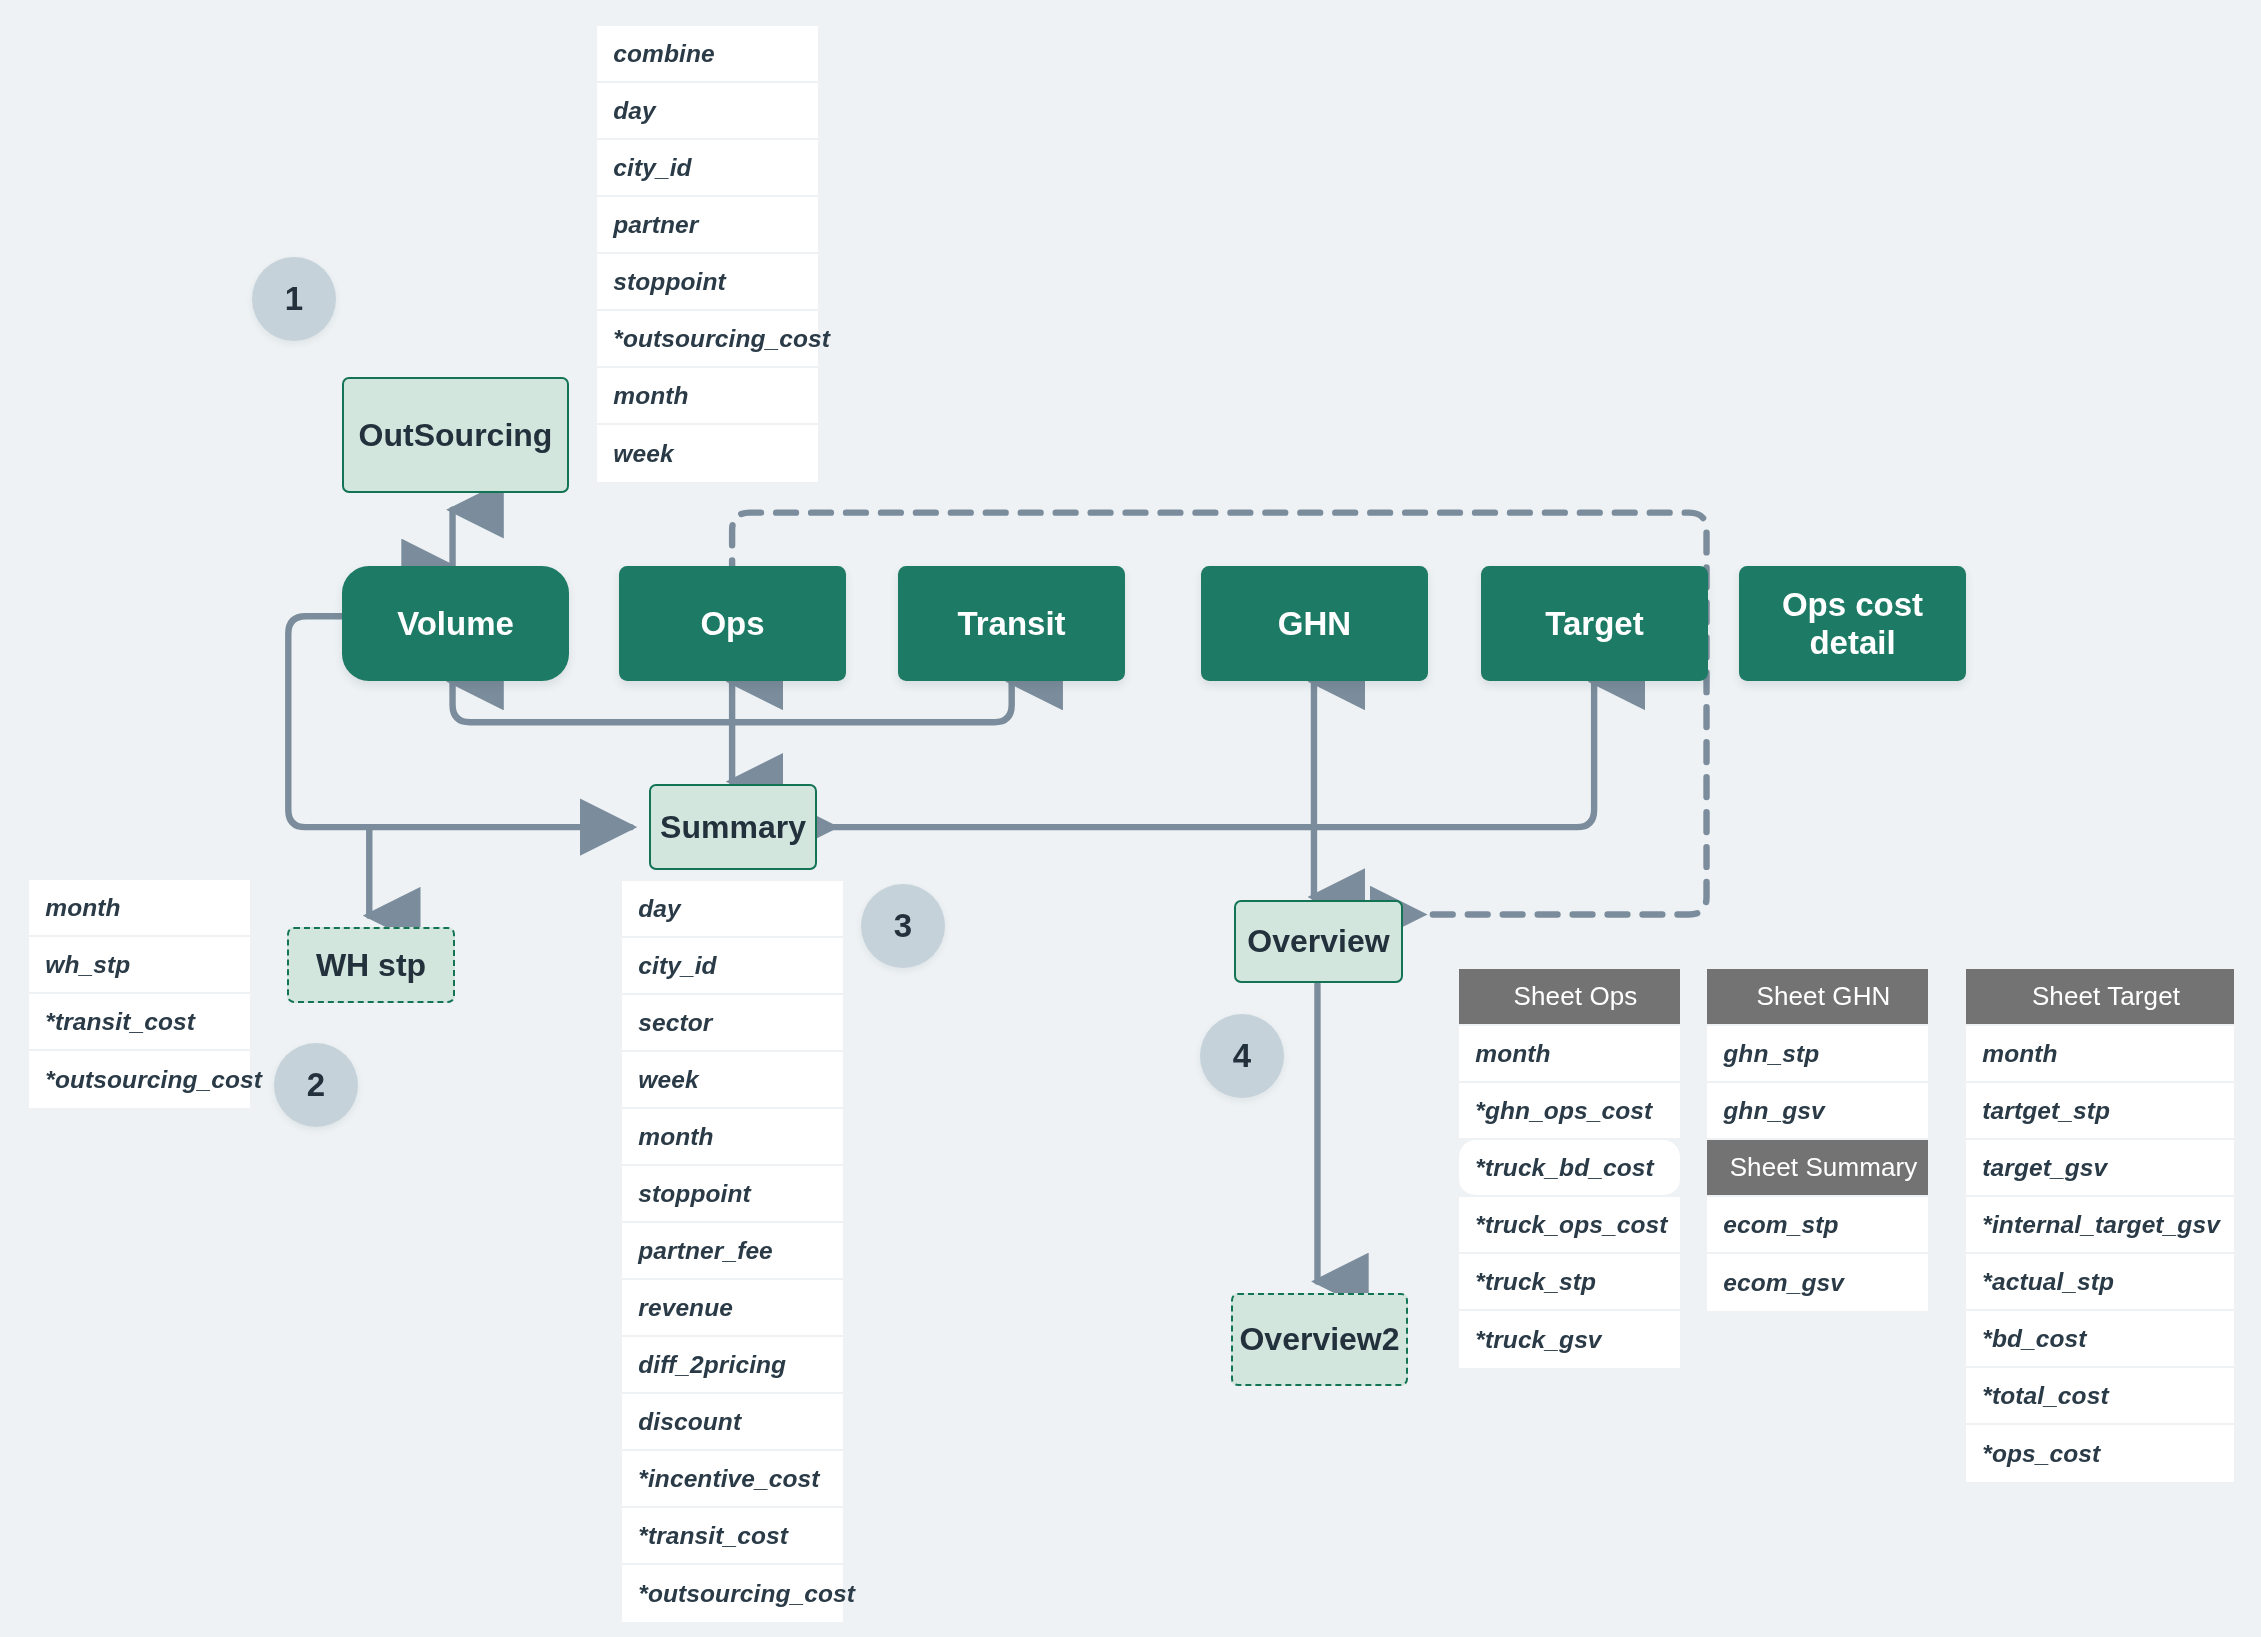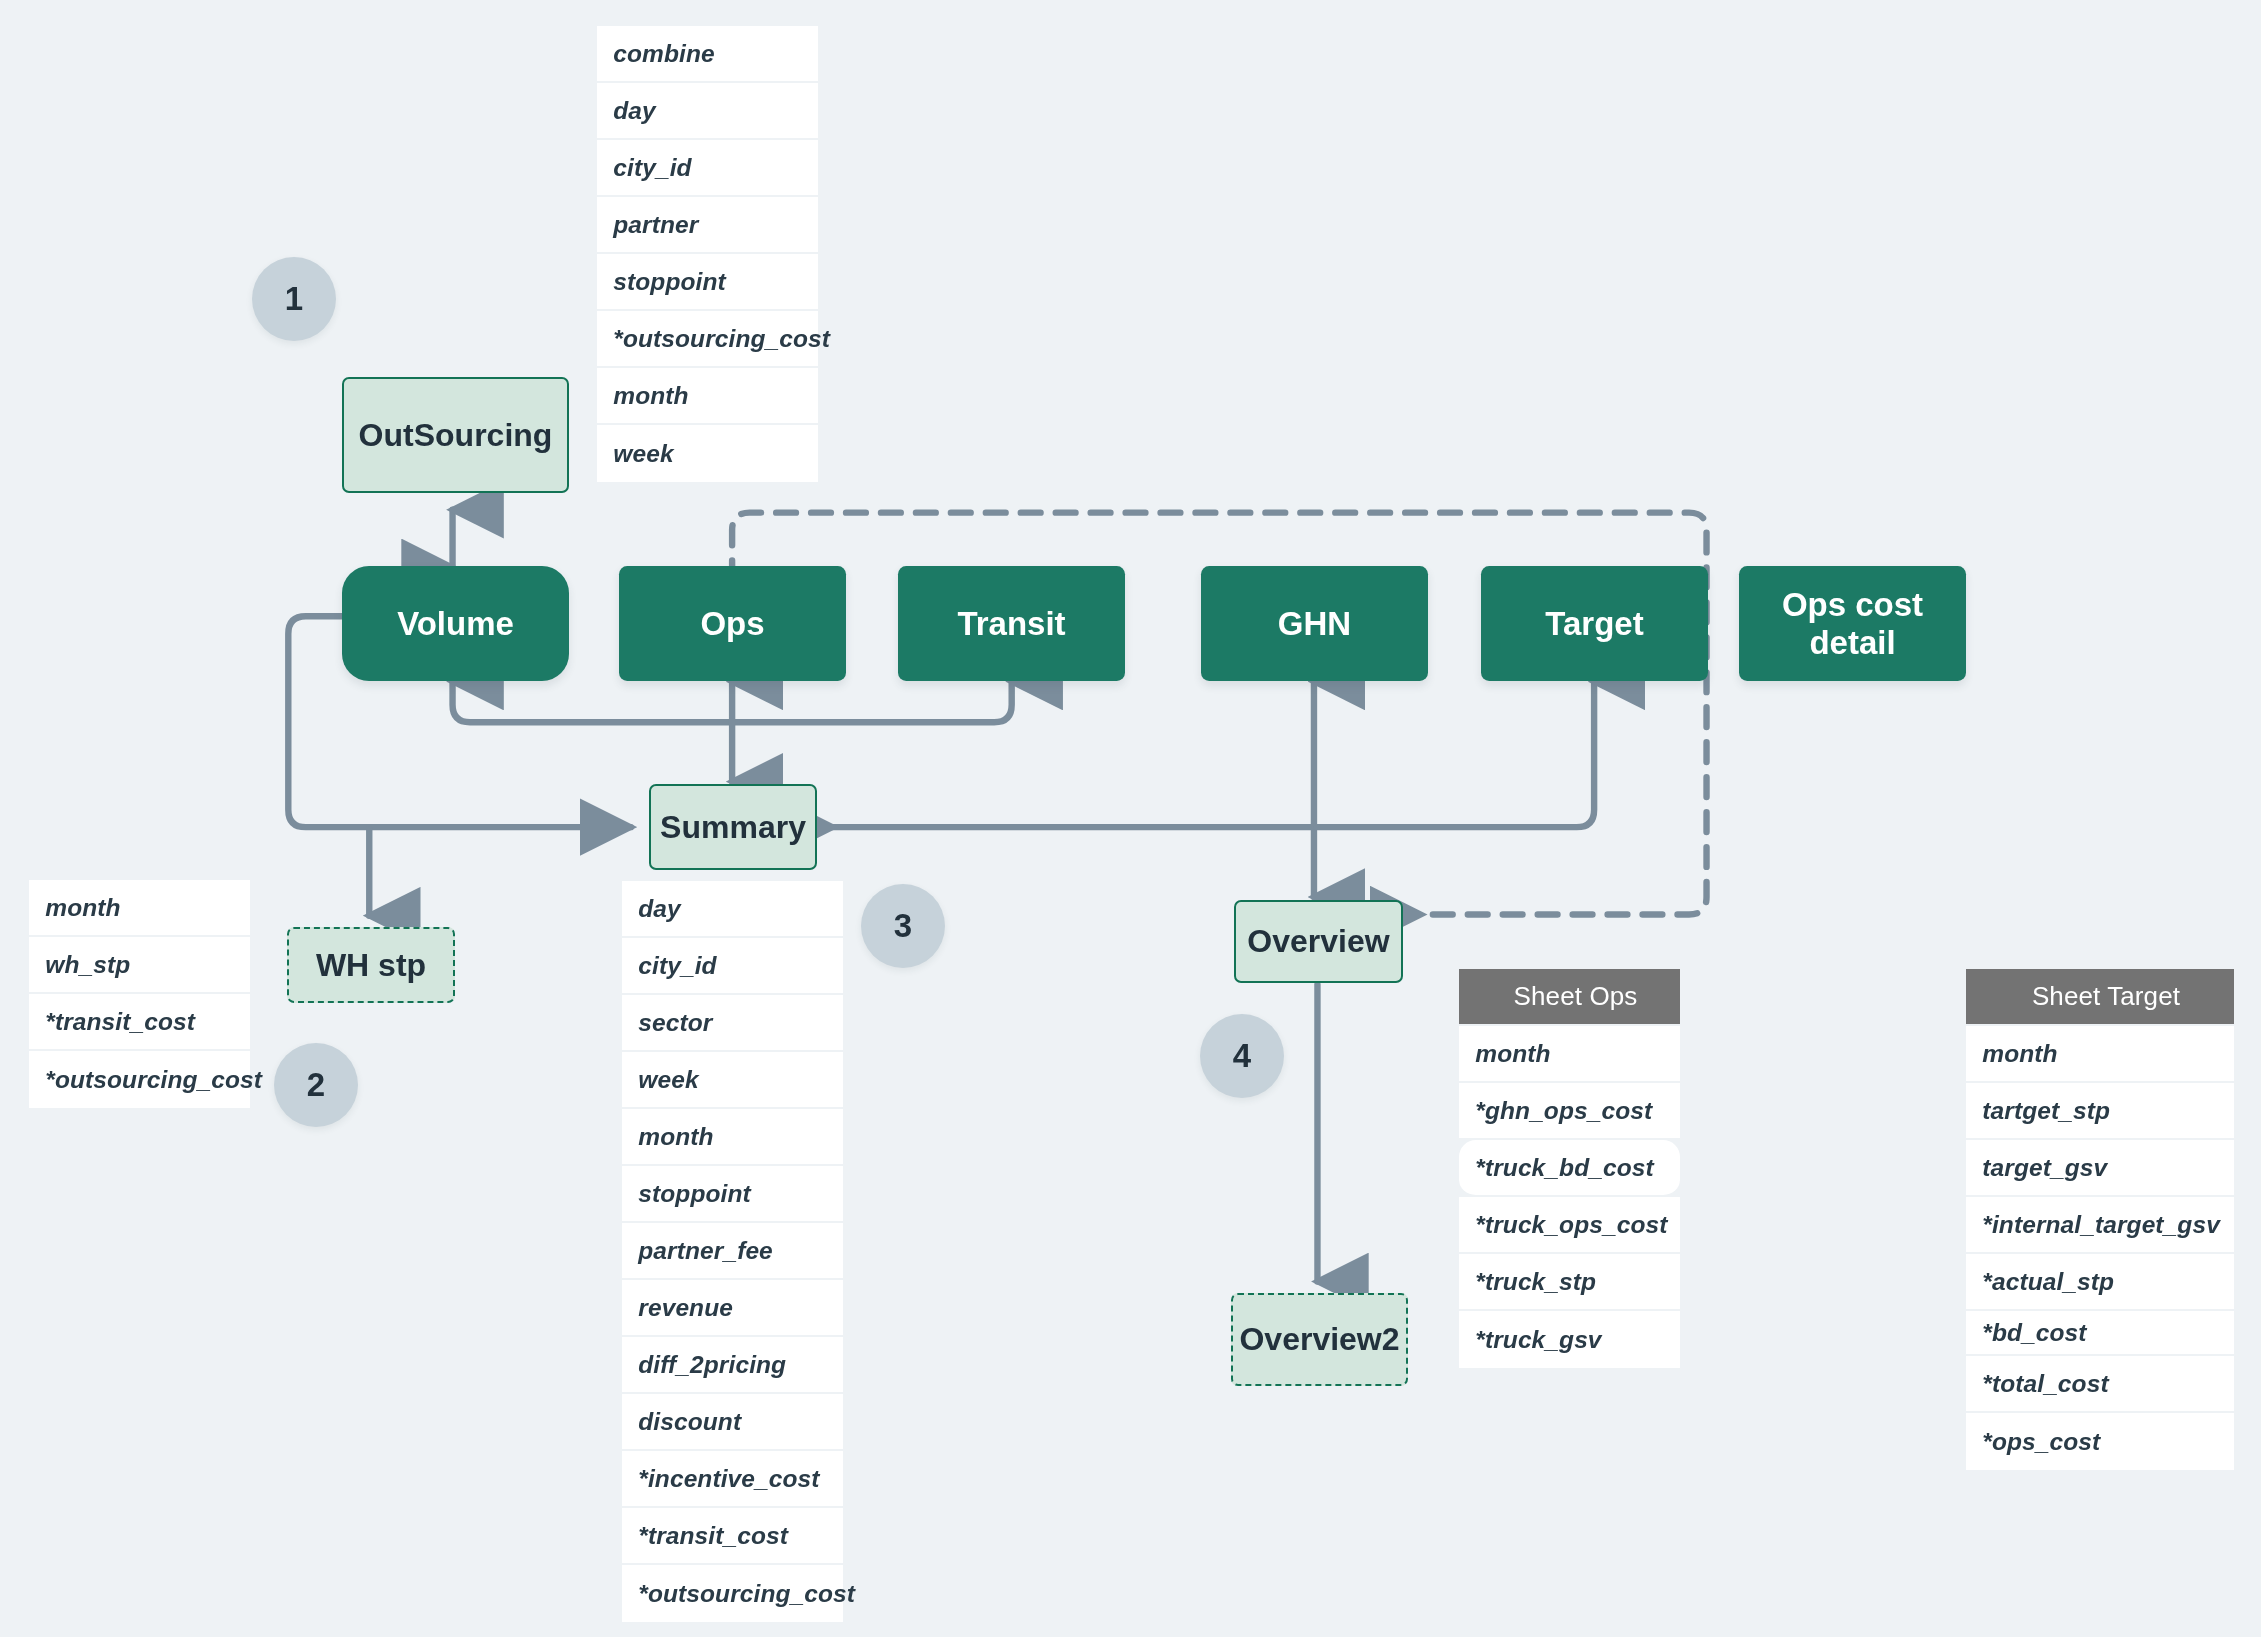--- a/index.html
+++ b/index.html
@@ -197,27 +197,35 @@
   <div class="ftable" style="left:1459px;top:969px;width:221px;">
     <div class="frow fhead" style="height:57px;">Sheet Ops</div>
     <div class="frow" style="height:57px;">month</div>
     <div class="frow" style="height:57px;">*ghn_ops_cost</div>
     <div class="frow" style="height:57px;border-radius:17px;">*truck_bd_cost</div>
     <div class="frow" style="height:57px;">*truck_ops_cost</div>
     <div class="frow" style="height:57px;">*truck_stp</div>
     <div class="frow" style="height:57px;">*truck_gsv</div>
   </div>
 
+  <div class="ftable" style="left:1707px;top:969px;width:221px;">
+    <div class="frow fhead" style="height:57px;">Sheet GHN</div>
+    <div class="frow" style="height:57px;">ghn_stp</div>
+    <div class="frow" style="height:57px;">ghn_gsv</div>
+    <div class="frow fhead" style="height:57px;">Sheet Summary</div>
+    <div class="frow" style="height:57px;">ecom_stp</div>
+    <div class="frow" style="height:57px;">ecom_gsv</div>
+  </div>
 
   <div class="ftable" style="left:1966px;top:969px;width:268px;">
     <div class="frow fhead" style="height:57px;">Sheet Target</div>
     <div class="frow" style="height:57px;">month</div>
     <div class="frow" style="height:57px;">tartget_stp</div>
     <div class="frow" style="height:57px;">target_gsv</div>
     <div class="frow" style="height:57px;">*internal_target_gsv</div>
     <div class="frow" style="height:57px;">*actual_stp</div>
-    <div class="frow" style="height:45px;">*bd_cost</div>
+    <div class="frow" style="height:57px;">*bd_cost</div>
     <div class="frow" style="height:57px;">*total_cost</div>
     <div class="frow" style="height:57px;">*ops_cost</div>
   </div>
 
 </div>
 
 
 </body></html>

